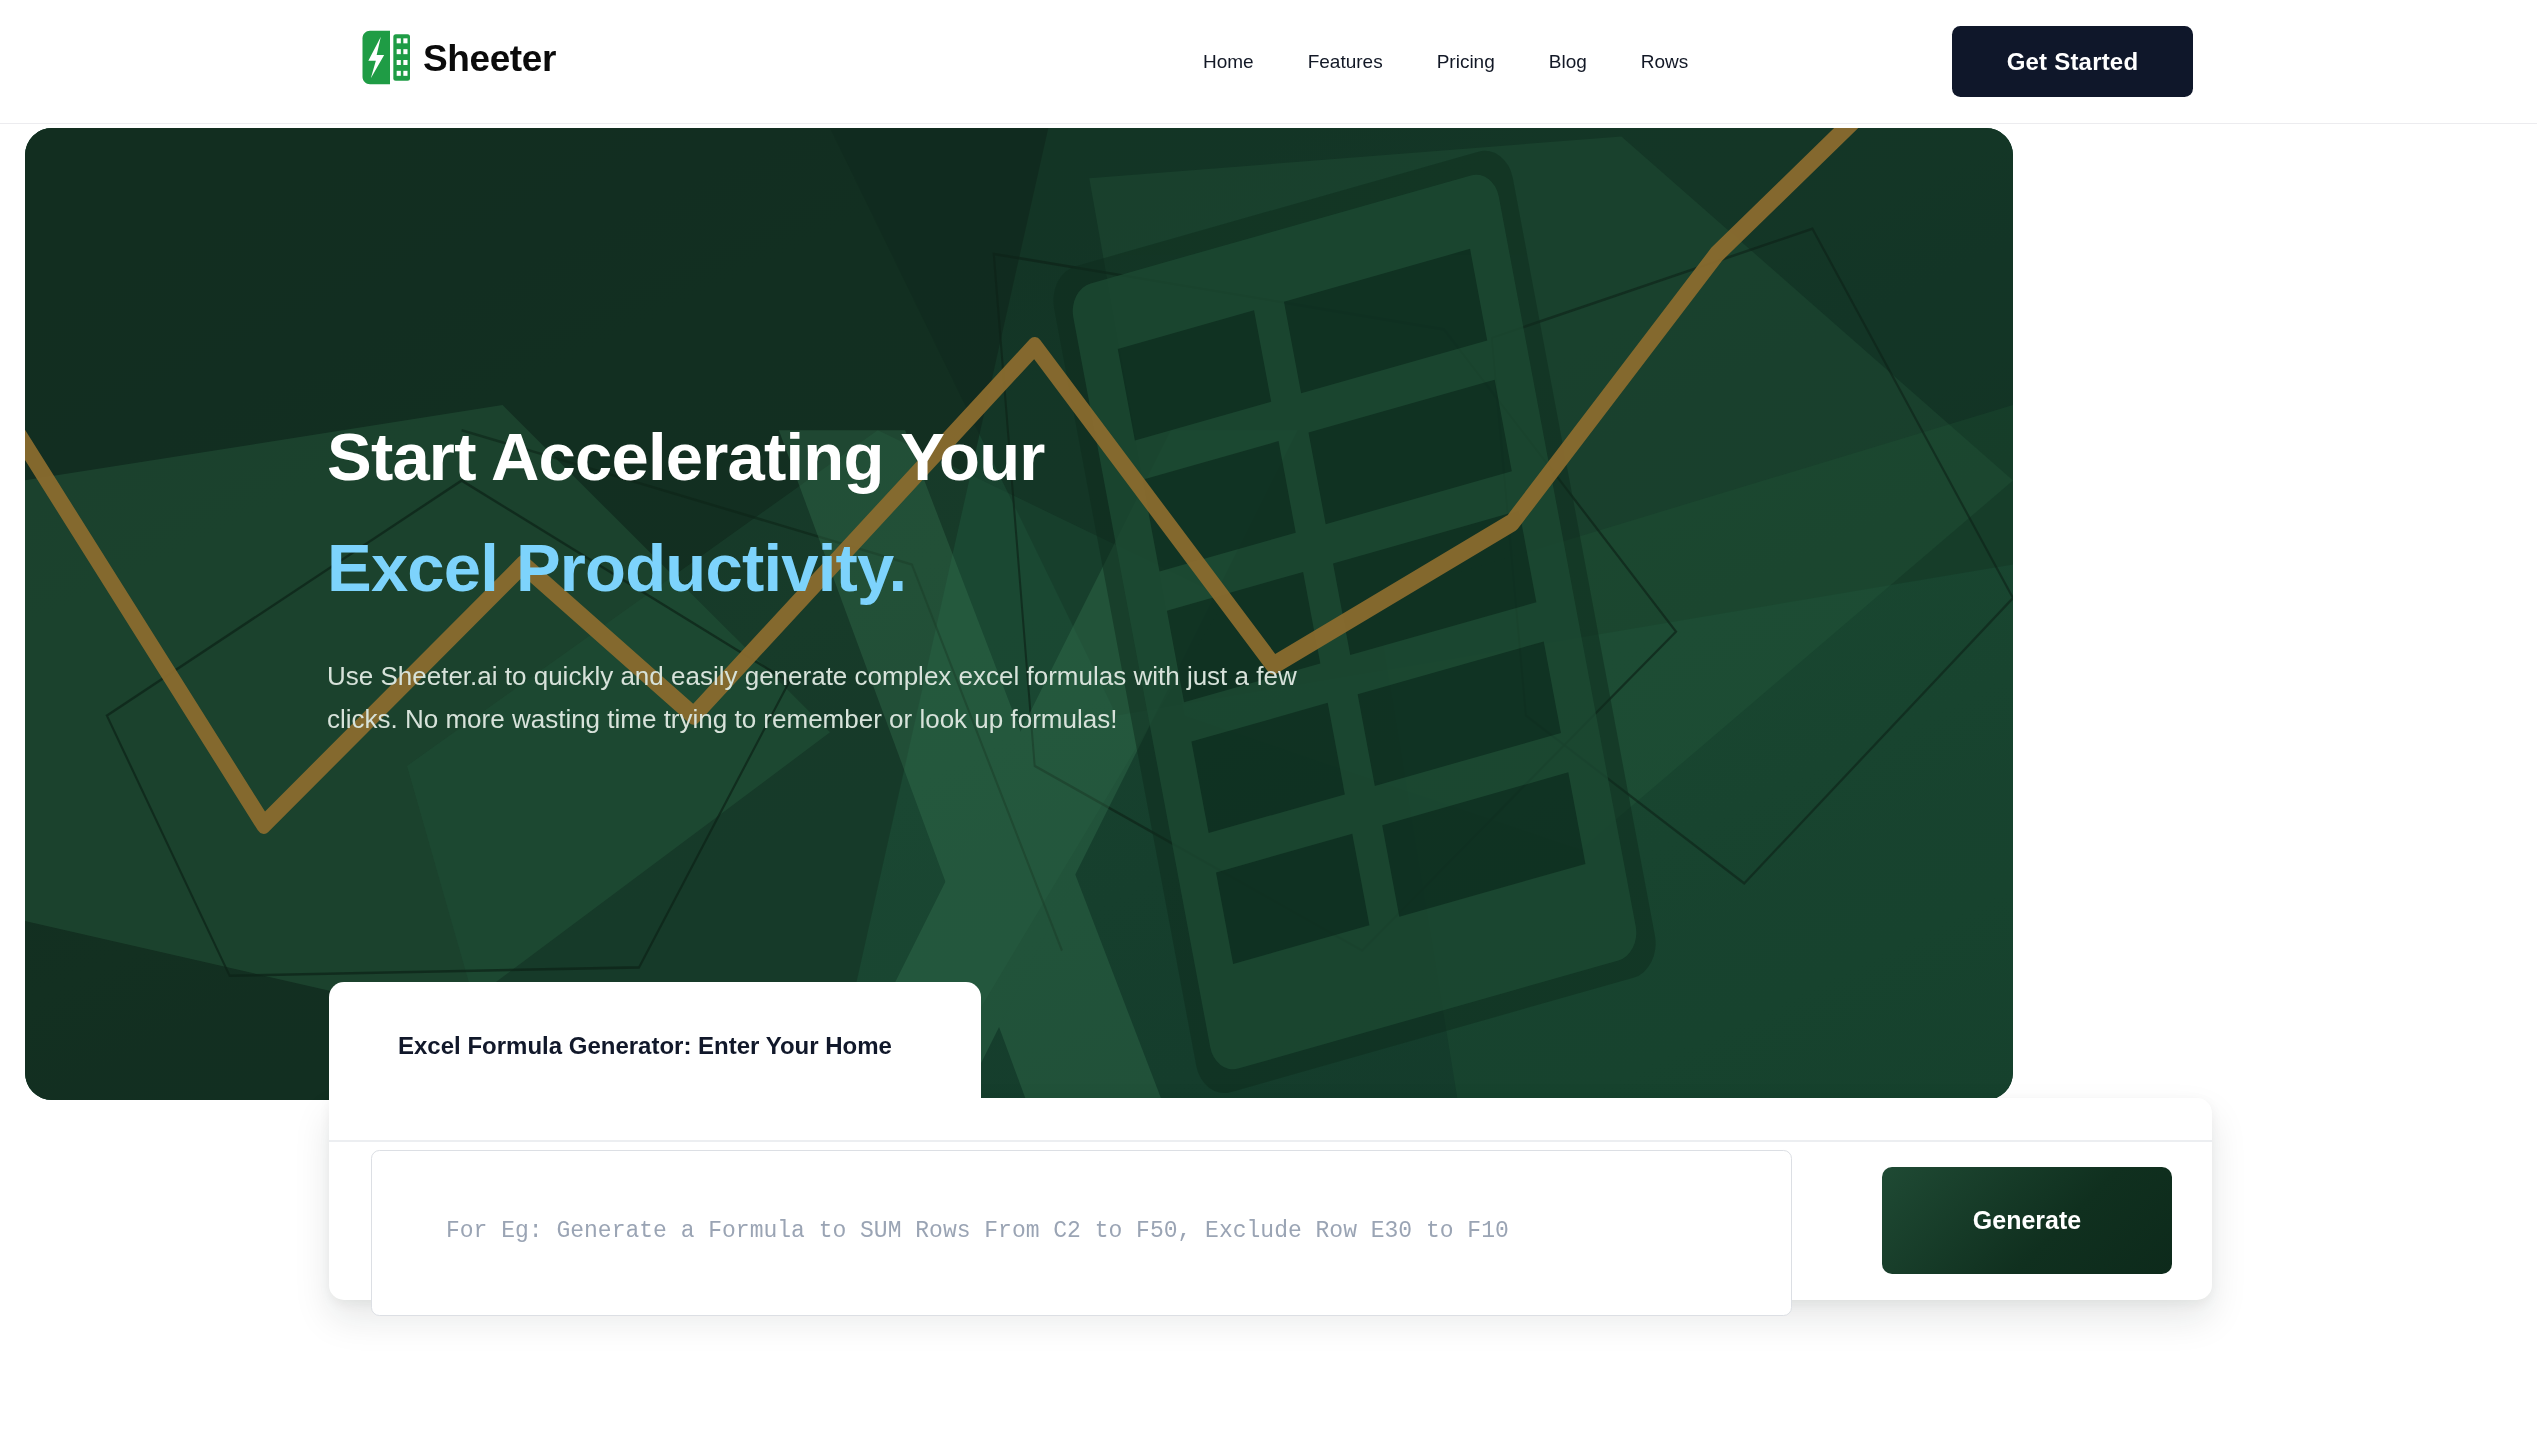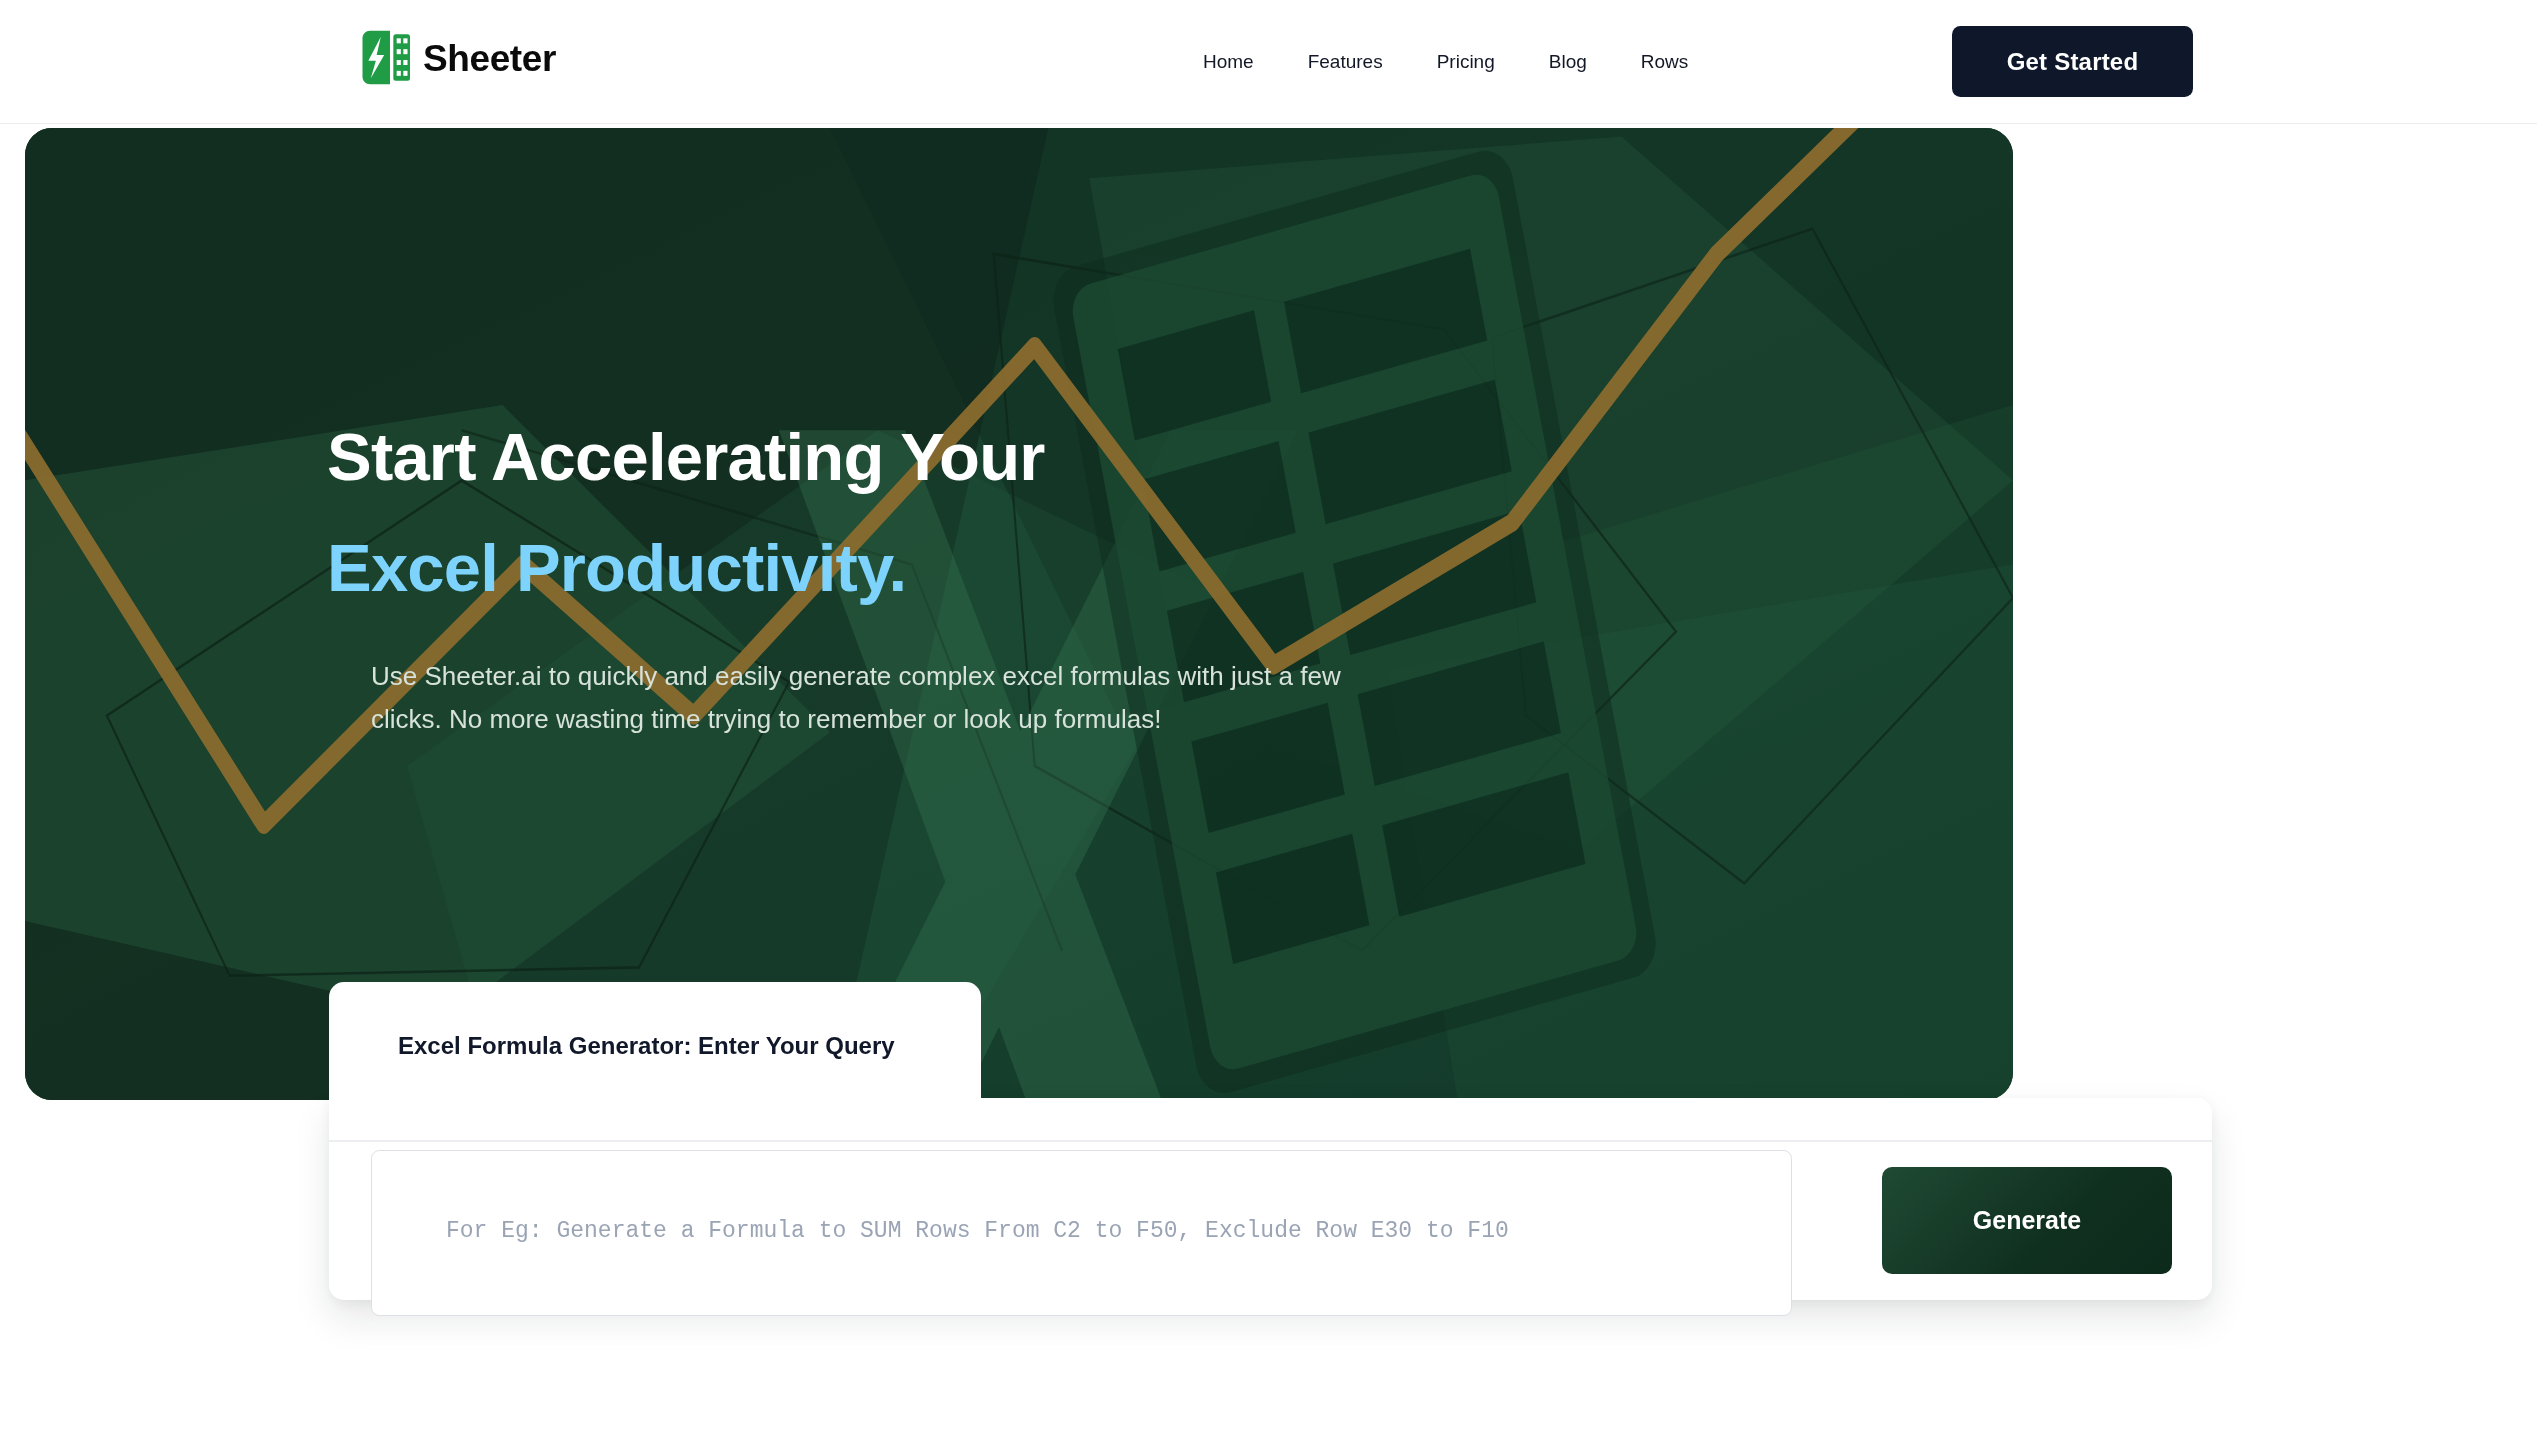--- a/index.html
+++ b/index.html
@@ -69,21 +69,20 @@
     font-size:67px; line-height:1.3;
     font-weight:800; letter-spacing:-0.8px;
     color:#ffffff;
   }
   .hero-h1 .accent{ color:#7dd3fc; display:block; margin-top:24px; }
   .hero-sub{
     margin-top:44px;
     font-size:26px; line-height:1.66;
     font-weight:400; color:#d7e2da;
     max-width:991px;
-    margin-left:44px;
   }
 
   
   .gen-tab{
     position:absolute; left:329px; top:982px;
     width:652px; height:128px;
     background:#ffffff;
     border-radius:15px 15px 0 0;
     z-index:20;
     display:flex; align-items:center;
@@ -227,21 +226,21 @@
   <div class="hero-copy">
     <h1 class="hero-h1">
       <span>Start Accelerating Your</span>
       <span class="accent">Excel Productivity.</span>
     </h1>
     <p class="hero-sub">Use Sheeter.ai to quickly and easily generate complex excel formulas with just a few clicks. No more wasting time trying to remember or look up formulas!</p>
   </div>
 </section>
 
 <div class="gen-tab">
-  <span class="gen-tab-label">Excel Formula Generator: Enter Your Query</span>
+  <span class="gen-tab-label">Excel Formula Generator: Enter Your Home</span>
 </div>
 
 <div class="gen-card">
   <textarea class="query-input" placeholder="For Eg: Generate a Formula to SUM Rows From C2 to F50, Exclude Row E30 to F10" style=""></textarea>
   <button class="generate-btn">Generate</button>
 </div>
 <div class="gen-divider"></div>
 
 
 </body></html>

